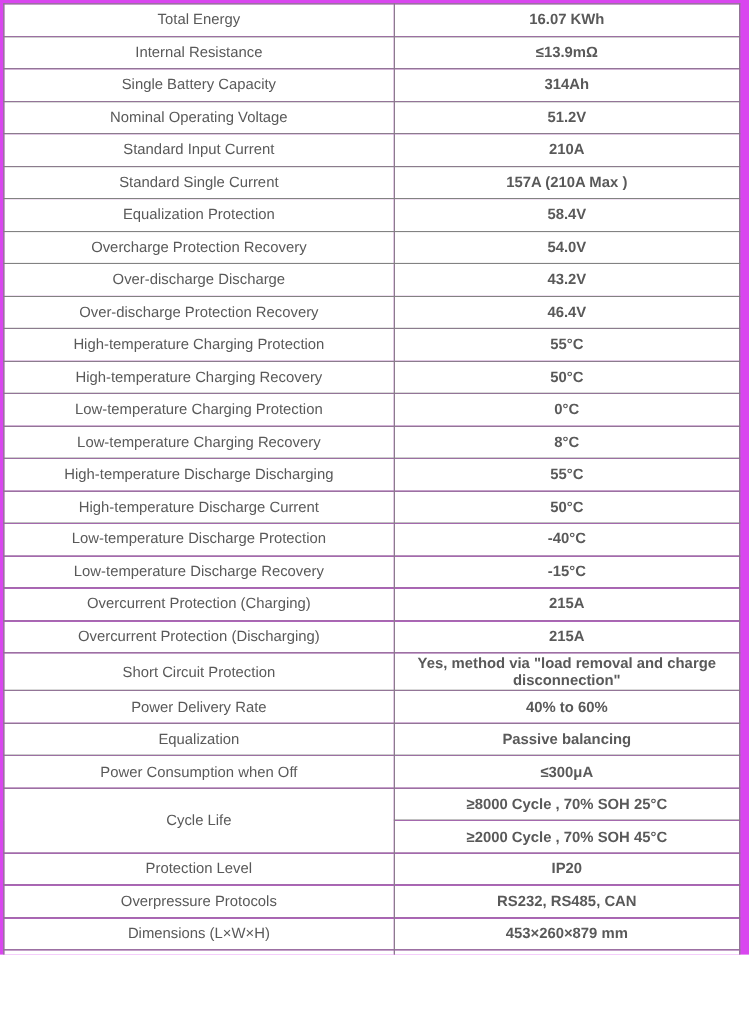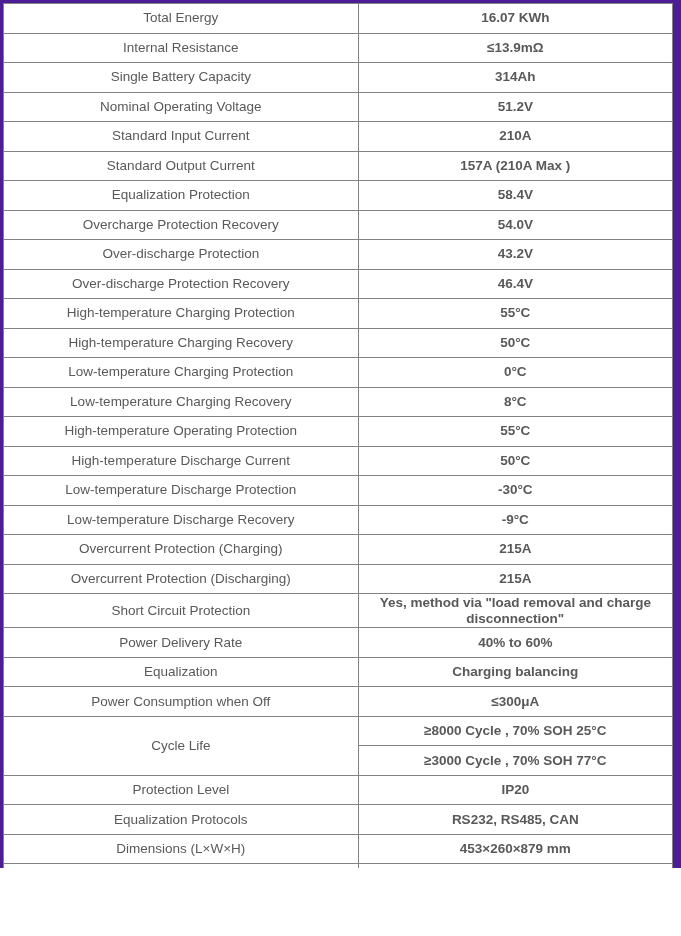--- a/index.html
+++ b/index.html
@@ -6,21 +6,21 @@
     margin: 0;
     padding: 0;
     background: #ffffff;
     width: 681px;
   }
   .page {
     width: 681px;
     height: 868px;
     box-sizing: border-box;
     padding: 3px 6px 0 3px;
-    background: #4c1d95;
+    background: #d946ef;
     overflow: hidden;
   }
   table.spec-table {
     border-collapse: collapse;
     table-layout: fixed;
     width: 670px;
     font-family: "Liberation Sans", sans-serif;
     color: #595959;
   }
   table.spec-table td {
@@ -61,33 +61,33 @@
         </tr>
         <tr>
           <td class="label-cell">Nominal Operating Voltage</td>
           <td class="value-cell">51.2V</td>
         </tr>
         <tr>
           <td class="label-cell">Standard Input Current</td>
           <td class="value-cell">210A</td>
         </tr>
         <tr>
-          <td class="label-cell">Standard Output Current</td>
+          <td class="label-cell">Standard Single Current</td>
           <td class="value-cell">157A (210A Max )</td>
         </tr>
         <tr>
           <td class="label-cell">Equalization Protection</td>
           <td class="value-cell">58.4V</td>
         </tr>
         <tr>
           <td class="label-cell">Overcharge Protection Recovery</td>
           <td class="value-cell">54.0V</td>
         </tr>
         <tr>
-          <td class="label-cell">Over-discharge Protection</td>
+          <td class="label-cell">Over-discharge Discharge</td>
           <td class="value-cell">43.2V</td>
         </tr>
         <tr>
           <td class="label-cell">Over-discharge Protection Recovery</td>
           <td class="value-cell">46.4V</td>
         </tr>
         <tr>
           <td class="label-cell">High-temperature Charging Protection</td>
           <td class="value-cell">55°C</td>
         </tr>
@@ -97,72 +97,72 @@
         </tr>
         <tr>
           <td class="label-cell">Low-temperature Charging Protection</td>
           <td class="value-cell">0°C</td>
         </tr>
         <tr>
           <td class="label-cell">Low-temperature Charging Recovery</td>
           <td class="value-cell">8°C</td>
         </tr>
         <tr>
-          <td class="label-cell">High-temperature Operating Protection</td>
+          <td class="label-cell">High-temperature Discharge Discharging</td>
           <td class="value-cell">55°C</td>
         </tr>
         <tr>
           <td class="label-cell">High-temperature Discharge Current</td>
           <td class="value-cell">50°C</td>
         </tr>
         <tr>
           <td class="label-cell">Low-temperature Discharge Protection</td>
-          <td class="value-cell">-30°C</td>
+          <td class="value-cell">-40°C</td>
         </tr>
         <tr>
           <td class="label-cell">Low-temperature Discharge Recovery</td>
-          <td class="value-cell">-9°C</td>
+          <td class="value-cell">-15°C</td>
         </tr>
         <tr>
           <td class="label-cell">Overcurrent Protection (Charging)</td>
           <td class="value-cell">215A</td>
         </tr>
         <tr>
           <td class="label-cell">Overcurrent Protection (Discharging)</td>
           <td class="value-cell">215A</td>
         </tr>
         <tr>
           <td class="label-cell">Short Circuit Protection</td>
           <td class="value-cell">Yes, method via "load removal and charge disconnection"</td>
         </tr>
         <tr>
           <td class="label-cell">Power Delivery Rate</td>
           <td class="value-cell">40% to 60%</td>
         </tr>
         <tr>
           <td class="label-cell">Equalization</td>
-          <td class="value-cell">Charging balancing</td>
+          <td class="value-cell">Passive balancing</td>
         </tr>
         <tr>
           <td class="label-cell">Power Consumption when Off</td>
           <td class="value-cell">≤300μA</td>
         </tr>
         <tr>
           <td class="label-cell" rowspan="2">Cycle Life</td>
           <td class="value-cell">≥8000 Cycle , 70% SOH 25°C</td>
         </tr>
         <tr>
-          <td class="value-cell">≥3000 Cycle , 70% SOH 77°C</td>
+          <td class="value-cell">≥2000 Cycle , 70% SOH 45°C</td>
         </tr>
         <tr>
           <td class="label-cell">Protection Level</td>
           <td class="value-cell">IP20</td>
         </tr>
         <tr>
-          <td class="label-cell">Equalization Protocols</td>
+          <td class="label-cell">Overpressure Protocols</td>
           <td class="value-cell">RS232, RS485, CAN</td>
         </tr>
         <tr>
           <td class="label-cell">Dimensions (L×W×H)</td>
           <td class="value-cell">453×260×879 mm</td>
         </tr>
         <tr>
           <td class="label-cell">Weight</td>
           <td class="value-cell">113 kg</td>
         </tr>

